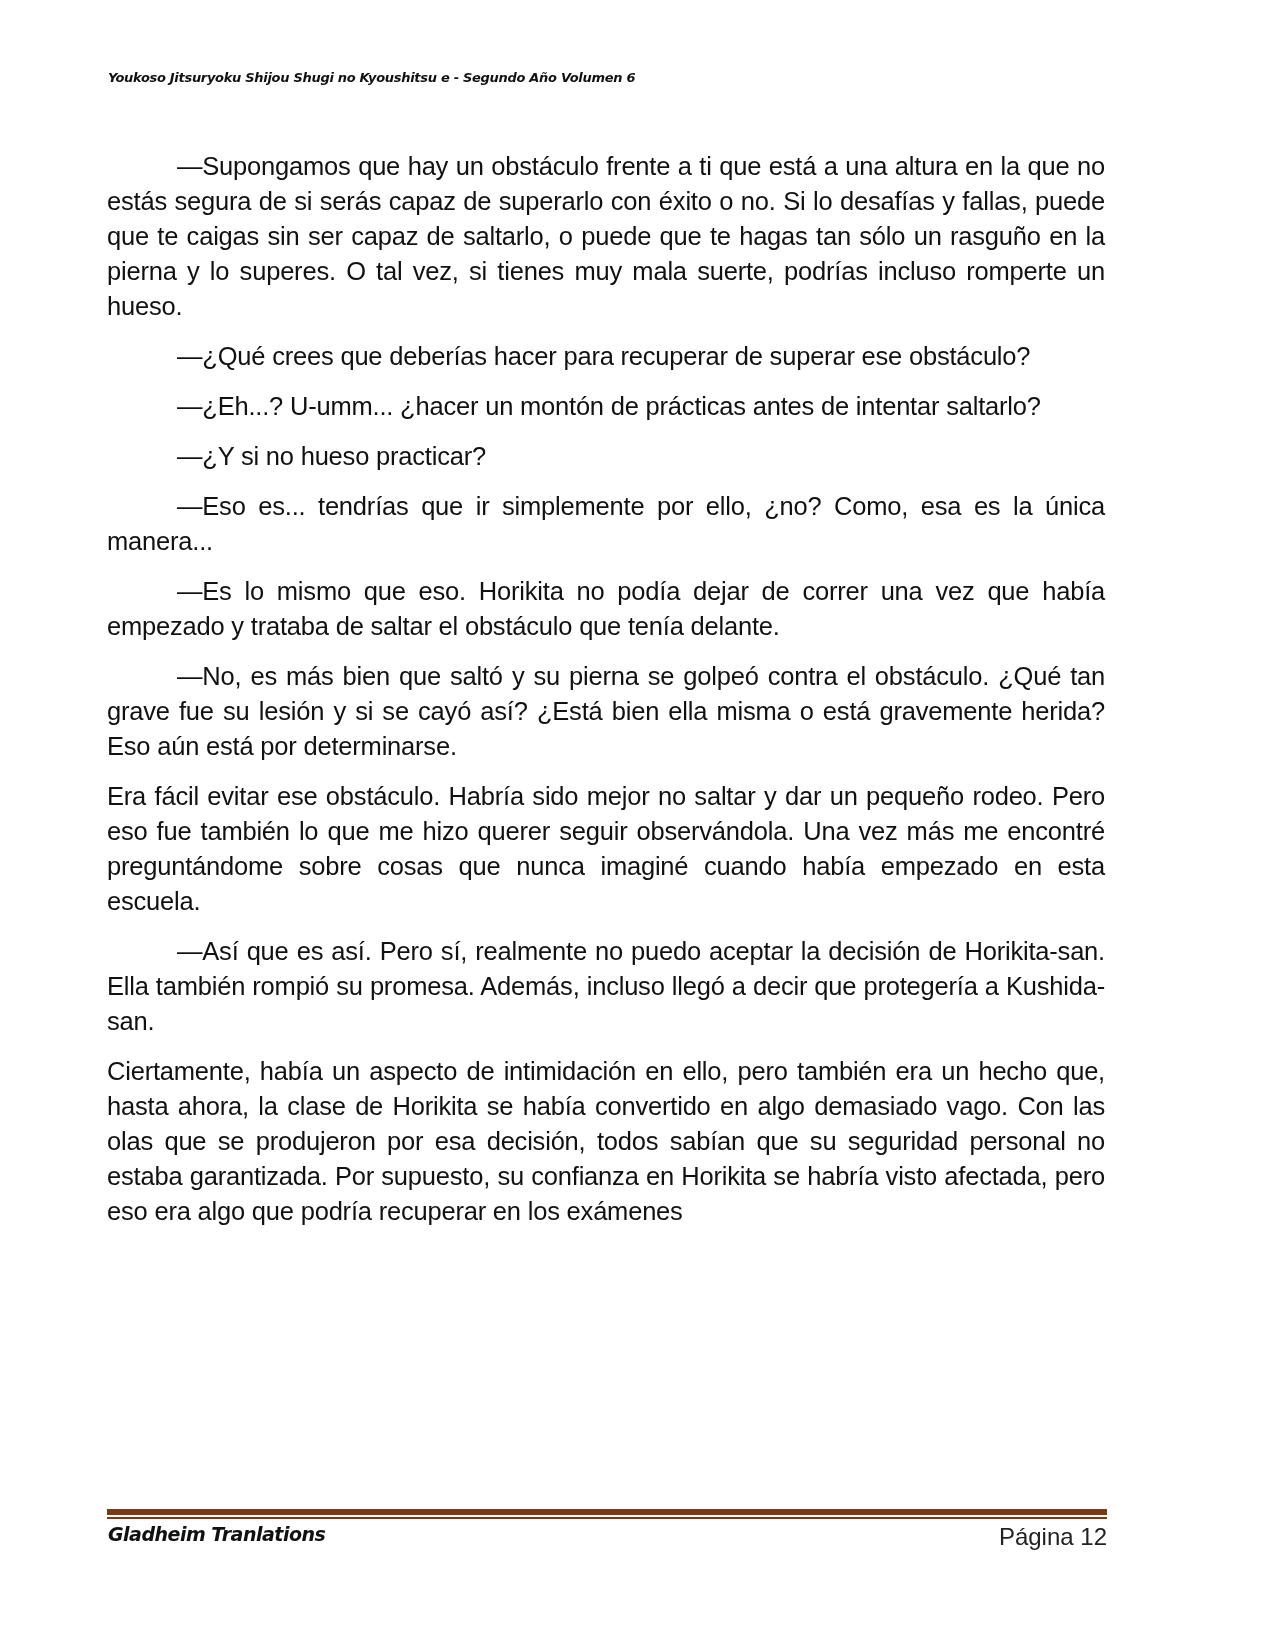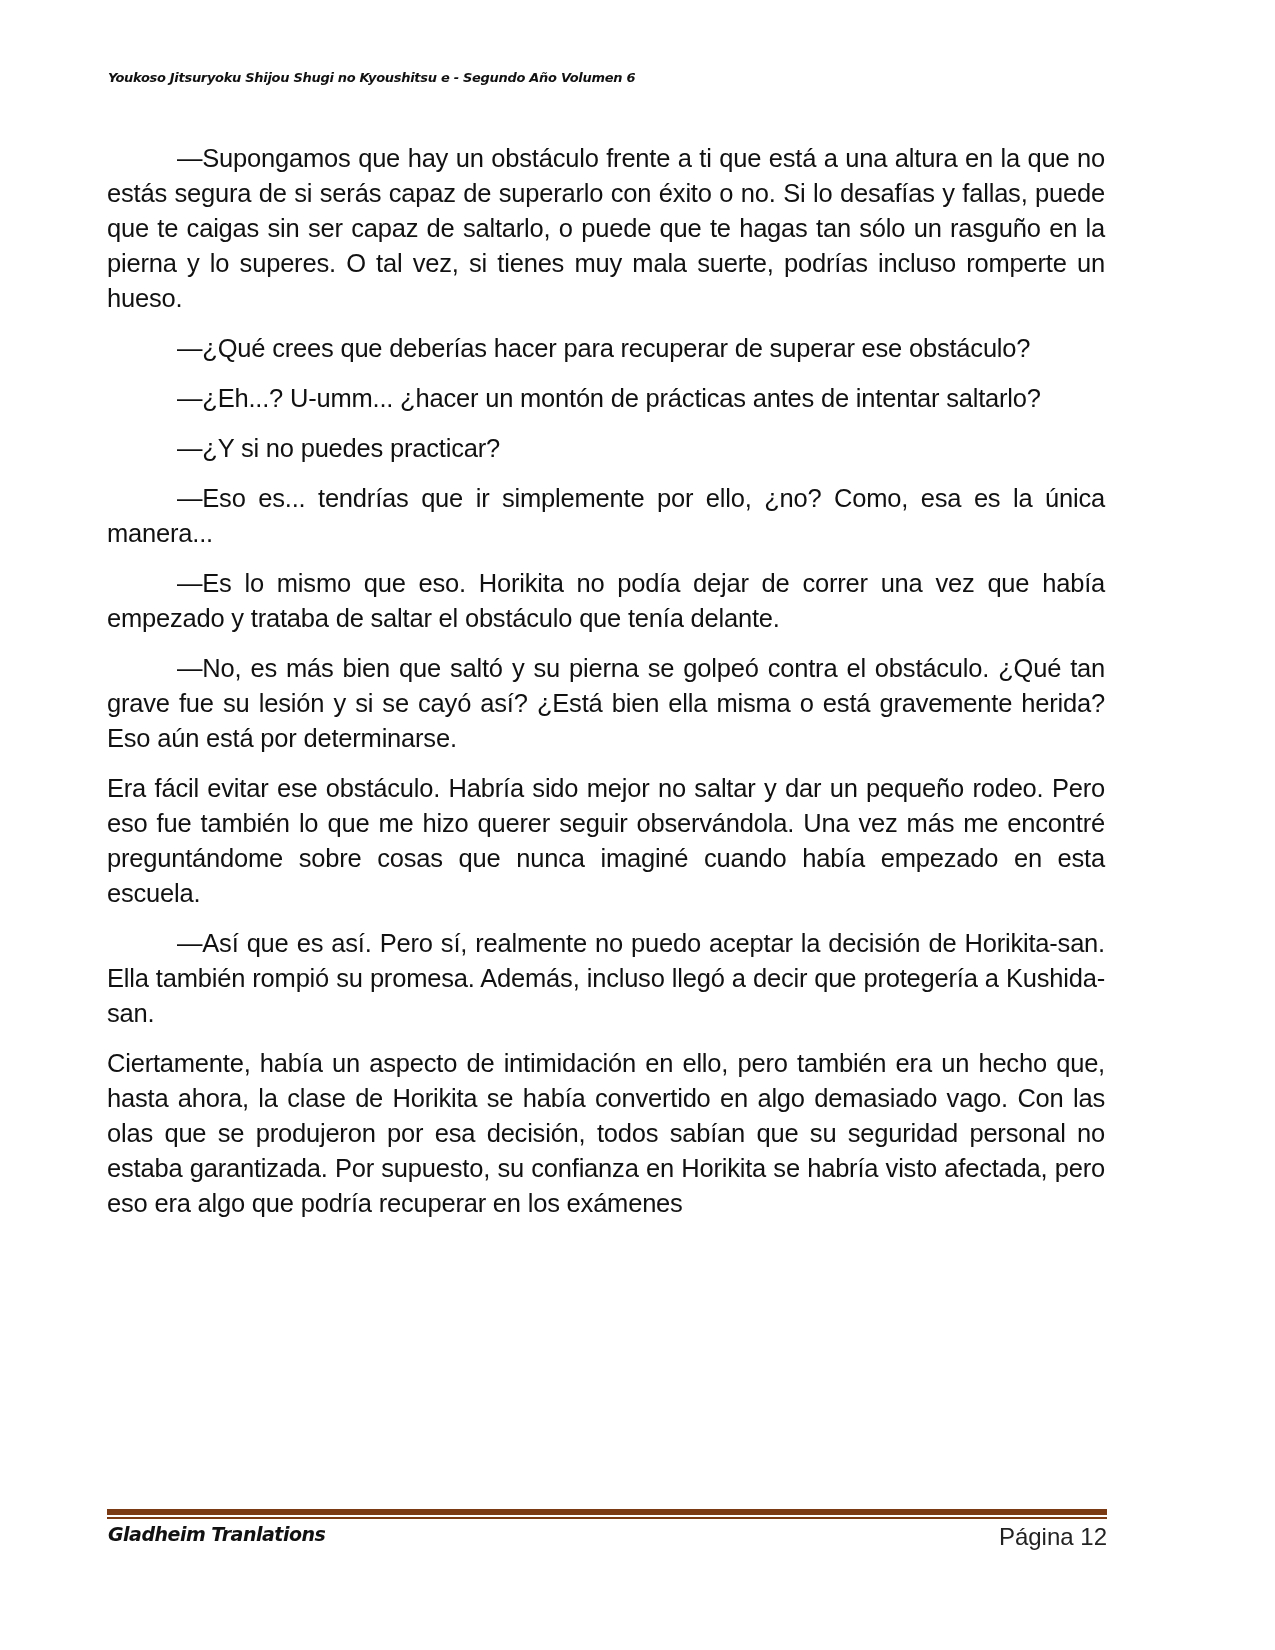--- a/index.html
+++ b/index.html
@@ -32,21 +32,21 @@
       left: 107px;
       top: 141px;
       width: 998px;
       font-family: "Liberation Sans", sans-serif;
       font-size: 25.5px;
       line-height: 35px;
       text-align: justify;
       letter-spacing: -0.2px;
     }
     .body-text p {
-      margin: 0 0 15px 0;
+      margin: 8px 0 15px 0;
     }
     .body-text p.dialogue {
       text-indent: 70px;
     }
     .footer-rule {
       position: absolute;
       left: 107px;
       top: 1509px;
       width: 1000px;
     }
@@ -85,21 +85,21 @@
   </style>
 </head>
 <body>
 
 <div class="page-header">Youkoso Jitsuryoku Shijou Shugi no Kyoushitsu e - Segundo Año Volumen 6</div>
 
 <div class="body-text">
   <p class="dialogue">—Supongamos que hay un obstáculo frente a ti que está a una altura en la que no estás segura de si serás capaz de superarlo con éxito o no. Si lo desafías y fallas, puede que te caigas sin ser capaz de saltarlo, o puede que te hagas tan sólo un rasguño en la pierna y lo superes. O tal vez, si tienes muy mala suerte, podrías incluso romperte un hueso.</p>
   <p class="dialogue">—¿Qué crees que deberías hacer para recuperar de superar ese obstáculo?</p>
   <p class="dialogue">—¿Eh...? U-umm... ¿hacer un montón de prácticas antes de intentar saltarlo?</p>
-  <p class="dialogue">—¿Y si no puedes practicar?</p>
+  <p class="dialogue">—¿Y si no hueso practicar?</p>
   <p class="dialogue">—Eso es... tendrías que ir simplemente por ello, ¿no? Como, esa es la única manera...</p>
   <p class="dialogue">—Es lo mismo que eso. Horikita no podía dejar de correr una vez que había empezado y trataba de saltar el obstáculo que tenía delante.</p>
   <p class="dialogue">—No, es más bien que saltó y su pierna se golpeó contra el obstáculo. ¿Qué tan grave fue su lesión y si se cayó así? ¿Está bien ella misma o está gravemente herida? Eso aún está por determinarse.</p>
   <p class="narration">Era fácil evitar ese obstáculo. Habría sido mejor no saltar y dar un pequeño rodeo. Pero eso fue también lo que me hizo querer seguir observándola. Una vez más me encontré preguntándome sobre cosas que nunca imaginé cuando había empezado en esta escuela.</p>
   <p class="dialogue">—Así que es así. Pero sí, realmente no puedo aceptar la decisión de Horikita-san. Ella también rompió su promesa. Además, incluso llegó a decir que protegería a Kushida-san.</p>
   <p class="narration">Ciertamente, había un aspecto de intimidación en ello, pero también era un hecho que, hasta ahora, la clase de Horikita se había convertido en algo demasiado vago. Con las olas que se produjeron por esa decisión, todos sabían que su seguridad personal no estaba garantizada. Por supuesto, su confianza en Horikita se habría visto afectada, pero eso era algo que podría recuperar en los exámenes</p>
 </div>
 
 <div class="footer-rule">
   <div class="thick"></div>

